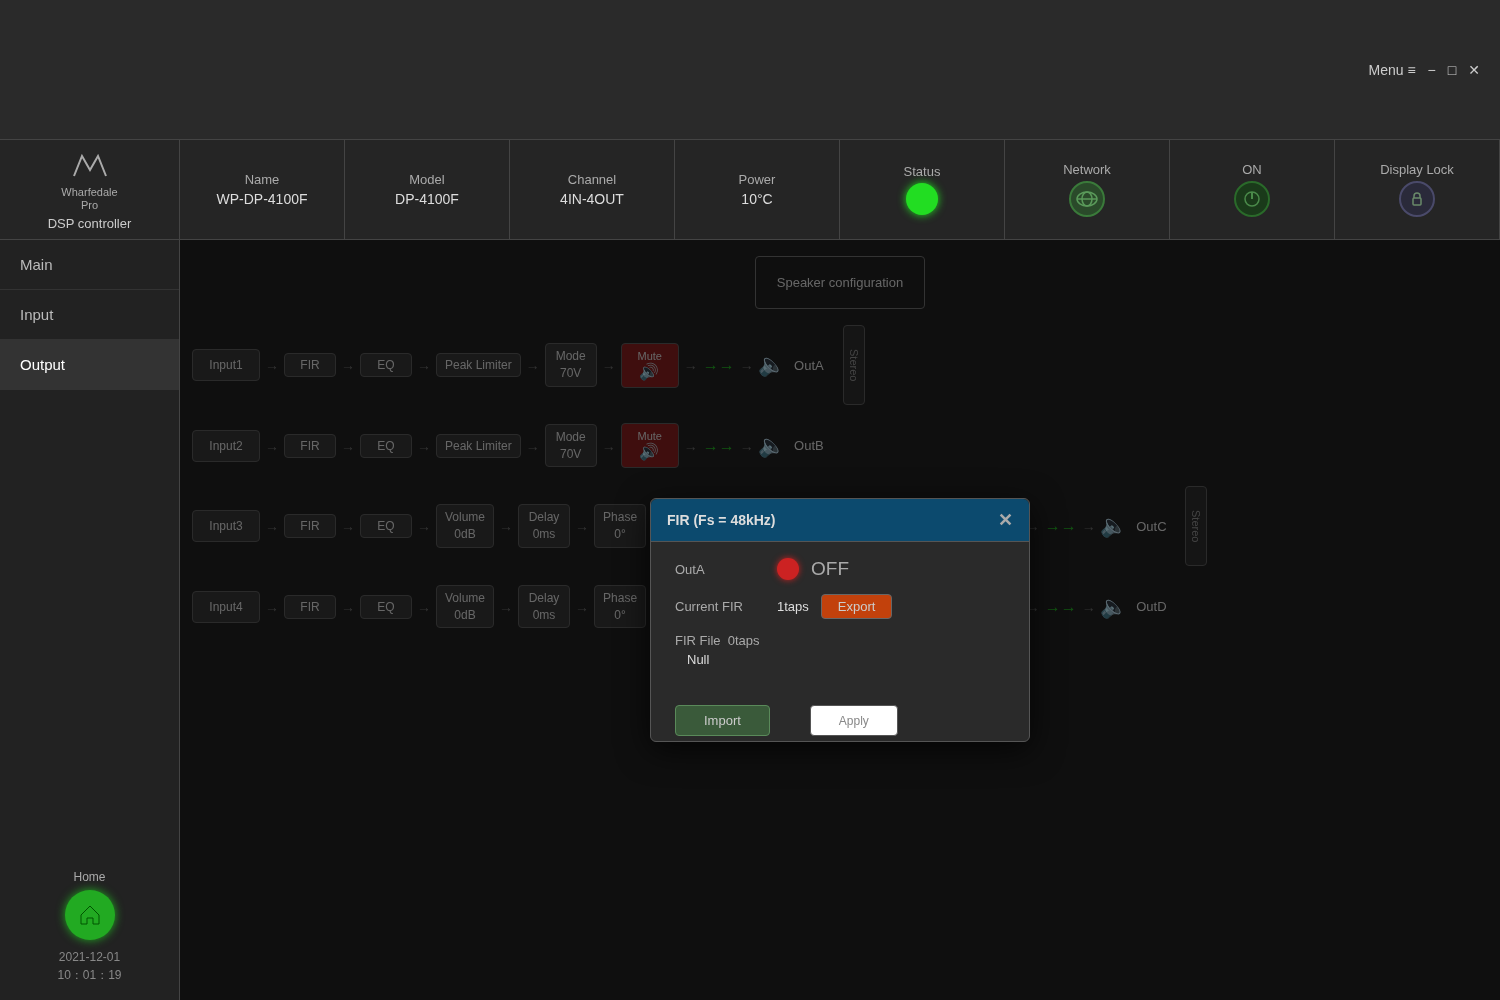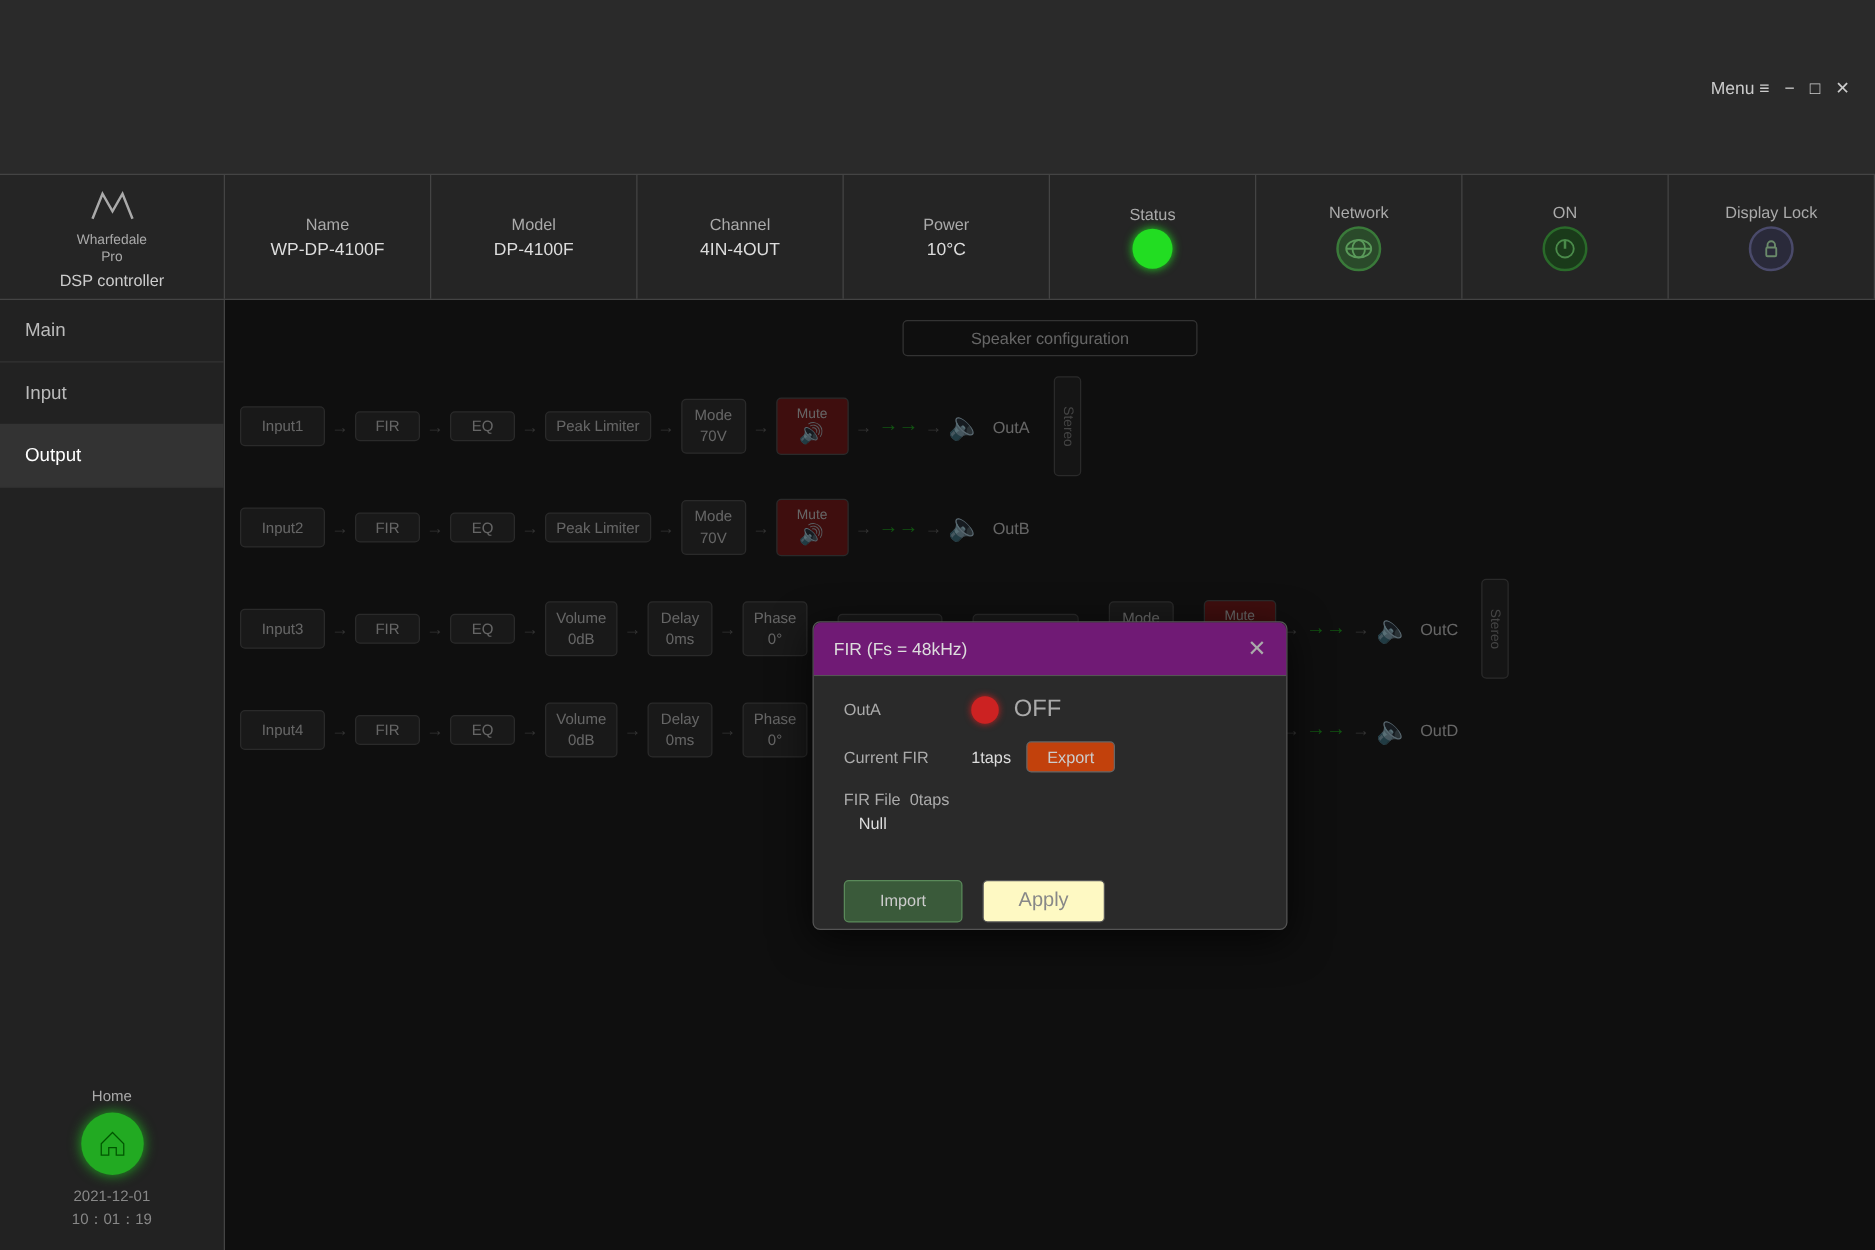--- a/index.html
+++ b/index.html
@@ -189,26 +189,26 @@
       overflow: auto;
       position: relative;
     }
 
     .speaker-config-btn {
       display: block;
       margin: 0 auto 16px;
       background: transparent;
       border: 1px solid #666;
       color: #ccc;
-      padding: 6px 20px;
+      padding: 18px 20px;
       border-radius: 4px;
       font-size: 13px;
       cursor: pointer;
       text-align: center;
-      width: 236px;
+      width: 170px;
     }
 
     
     .signal-row {
       display: flex;
       align-items: center;
       margin-bottom: 18px;
       gap: 4px;
     }
 
@@ -295,27 +295,28 @@
     .modal {
       background: #2a2a2a;
       border: 1px solid #555;
       border-radius: 6px;
       width: 380px;
       padding: 0;
       box-shadow: 0 8px 32px rgba(0,0,0,0.7);
     }
 
     .modal-header {
-      background: #701a75;
+      background: #0c4a6e;
       padding: 10px 16px;
       display: flex;
       align-items: center;
       justify-content: space-between;
       border-radius: 6px 6px 0 0;
       border-bottom: 1px solid #555;
+      font-weight: bold;
     }
     .modal-title {
       color: #ddd;
       font-size: 14px;
     }
     .modal-close {
       color: #aaa;
       cursor: pointer;
       font-size: 18px;
     }
@@ -385,27 +386,28 @@
       background: #3a5a3a;
       border: 1px solid #5a8a5a;
       color: #ccc;
       padding: 7px 28px;
       border-radius: 4px;
       font-size: 13px;
       cursor: pointer;
     }
 
     .apply-btn {
-      background: #fef9c3;
+      background: #ffffff;
       border: 1px solid #555;
       color: #888;
       padding: 7px 28px;
       border-radius: 4px;
-      font-size: 16px;
+      font-size: 12px;
       cursor: pointer;
+      margin-left: 24px;
     }
 
     
     .logo-svg {
       margin-bottom: 2px;
     }
   </style>
 </head>
 <body>
 

